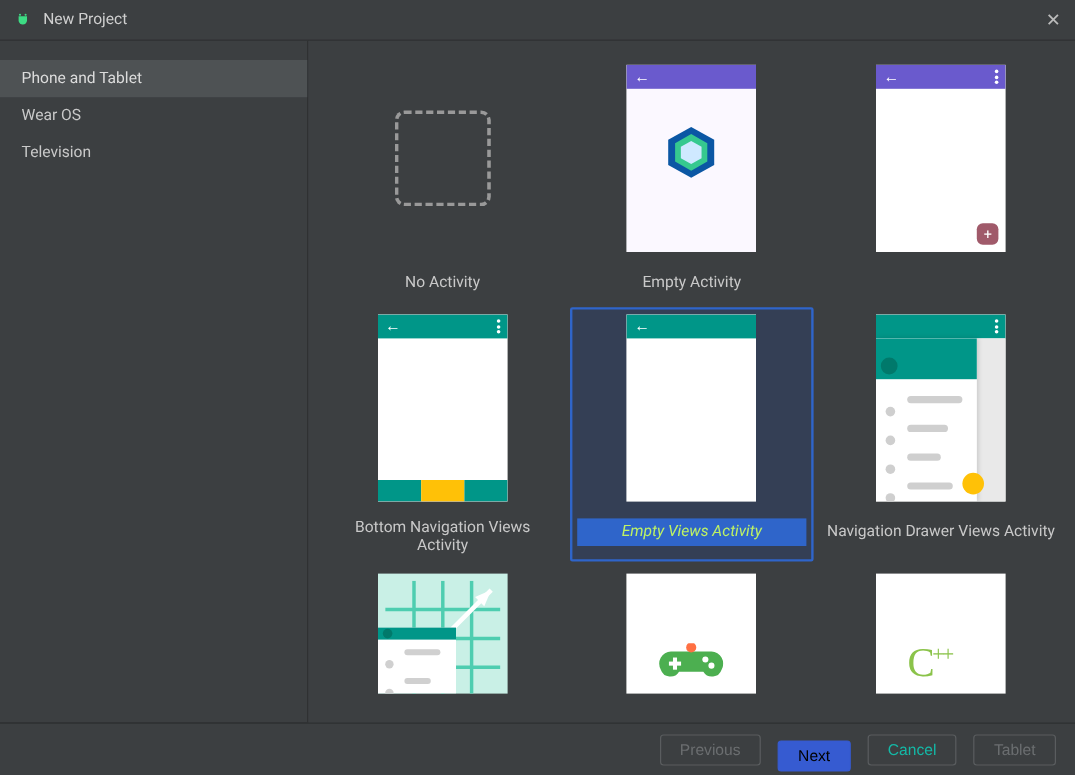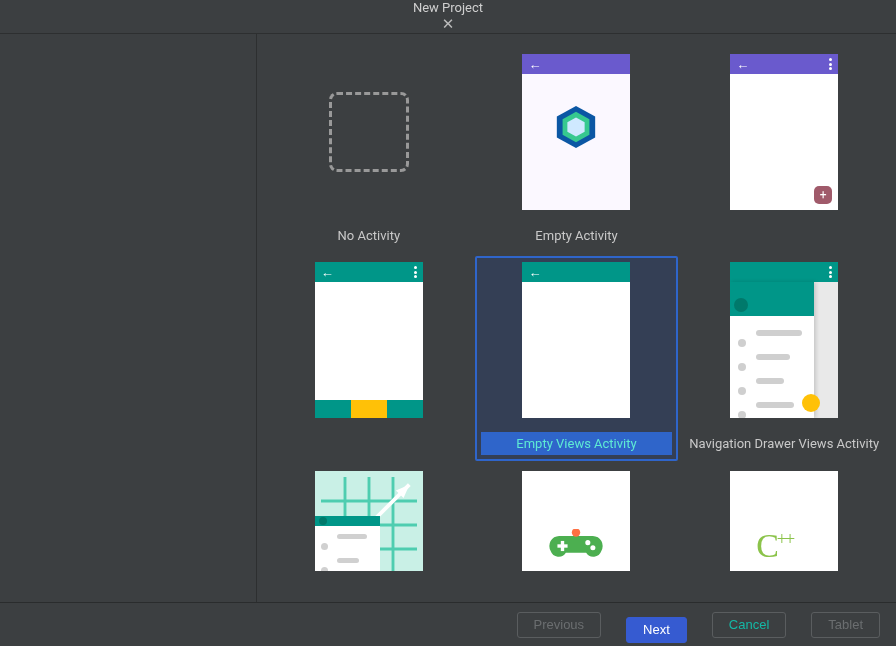--- a/index.html
+++ b/index.html
@@ -1,35 +1,35 @@
 <!DOCTYPE html>
 <html><head>
 <meta charset="utf-8">
 <style>
   * { box-sizing: border-box; margin: 0; padding: 0; }
   html, body { width: 896px; height: 646px; overflow: hidden; font-family: -apple-system, "Segoe UI", Roboto, sans-serif; background: #2b2b2b; color: #bbb; font-size: 13px; }
   .window { width: 896px; height: 646px; display: flex; flex-direction: column; background: #3c3f41; }
   
-  .titlebar { height: 34px; display: flex; align-items: center; padding: 0 12px; background: #3c3f41; border-bottom: 1px solid #2d2f30; flex-direction: column;}
+  .titlebar { height: 34px; display: flex; align-items: center; padding: 0 12px; background: #3c3f41; border-bottom: 1px solid #2d2f30;}
   .titlebar .logo { width: 14px; height: 14px; margin-right: 10px; }
   .titlebar .title { color: #cfcfcf; font-size: 13px; flex: 0 0 auto; }
   .titlebar .spacer { flex: 1; }
   .titlebar .close { color: #bbb; font-size: 15px; cursor: pointer; }
   
   .body { flex: 1; display: flex; min-height: 0; }
   .sidebar { width: 257px; background: #3c3f41; border-right: 1px solid #2d2f30; padding-top: 16px; }
   .sidebar .hdr { color: #8a8a8a; padding: 8px 18px 14px; font-size: 13px; }
   .sidebar .cat { padding: 8px 18px; color: #c9c9c9; cursor: pointer; }
   .sidebar .cat.active { background: #4e5254; color: #dcdcdc; }
   .main { flex: 1; overflow: hidden; background: #3c3f41; position: relative; }
   .scroll { position: absolute; inset: 0; overflow: hidden; }
   .grid { display: grid; grid-template-columns: repeat(3, 1fr); padding: 14px 10px 0 10px; gap: 4px 4px; }
   .card { display: flex; flex-direction: column; align-items: center; padding: 4px; border: 2px solid transparent; border-radius: 2px; }
   .card.selected { border-color: #2f65ca; background: #343f55; }
-  .card.selected .caption { color: #5eead4; background: #2f65ca; width: 100%; text-align:center; padding:4px 12px; border-radius:0; }
+  .card.selected .caption { color: #bef264; background: #2f65ca; width: 100%; text-align:center; padding:4px 12px; border-radius:0;font-style:italic; }
   .thumb { width: 108px; height: 156px; background: #fff; position: relative; overflow: hidden; }
   .caption { margin-top: 14px; color: #c9c9c9; font-size: 13px; text-align:center; min-height:22px; display:flex; align-items:center; justify-content:center;}
   
   .appbar { position:absolute; top:0; left:0; right:0; height:20px; display:flex; align-items:center; justify-content:space-between; padding:0 6px;}
   .appbar.purple { background:#6a5acd;}
   .appbar.teal   { background:#009688;}
   .back-arrow { color:#fff; font-size:13px; line-height:1;}
   .kebab { width:3px; height:12px; display:flex; flex-direction:column; justify-content:space-between;}
   .kebab span{ width:3px; height:3px; background:#fff; border-radius:50%;}
   .fab { position:absolute; width:18px; height:18px; border-radius:5px; background:#a05a6a; color:#fff; display:flex; align-items:center; justify-content:center; font-size:12px; right:6px; bottom:6px;}
@@ -55,24 +55,24 @@
   .bottom-nav div:nth-child(3){ background:#009688;}
   .map-thumb{ background:#c9f0e6;}
   .map-sheet{ position:absolute; left:0; bottom:0; right:40%; top:45%; background:#fff;}
   .map-line{ height:5px; background:#d0d0d0; border-radius:3px; margin:8px 8px 0 22px;}
   .map-dot{ width:7px;height:7px; border-radius:50%; background:#d0d0d0; position:absolute; left:6px;}
   .map-item{ position:relative; height:16px;}
   .map-arrow{ position:absolute; top:6px; right:6px; width:96px; height:96px;}
   .controller { width:54px; height:34px; position:absolute; top:58px; left:27px;}
   .cpp { font-family: Georgia, serif; font-size:34px; color:#8bc34a; position:absolute; top:56px; left:26px; letter-spacing:-2px;}
   
-  .footer { height: 44px; border-top: 1px solid #2a2c2d; background: #3c3f41; display: flex; align-items: center; justify-content: flex-end; gap: 25px; padding: 0 16px;}
+  .footer { height: 44px; border-top: 1px solid #2a2c2d; background: #3c3f41; display: flex; align-items: center; justify-content: flex-end; gap: 14px; padding: 0 16px;}
   .btn { height: 26px; padding: 0 16px; border: 1px solid #5a5d5f; background: transparent; color: #14b8a6; border-radius: 3px; font-size: 13px; cursor: pointer; display:flex; align-items:center;}
   .btn.disabled { color: #6b6e70; cursor: default; }
-  .btn.primary { background: #365bd1; border-color: #365bd1; color: #ffffff; margin-top: 10px; }
+  .btn.primary { background: #365bd1; border-color: #365bd1; color: #000000; margin-top: 10px; }
   
   .row3-pad .thumb{ height:100px; }
 </style>
 </head>
 <body>
 
 <div class="window">
 
   <div class="titlebar">
     <svg class="logo" viewBox="0 0 24 24">
@@ -81,20 +81,23 @@
       <path d="M6 6h12v6a6 6 0 0 1-12 0z" fill="#3ddc84"></path>
     </svg>
     <div class="title">New Project</div>
     <div class="spacer"></div>
     <div class="close">✕</div>
   </div>
 
   <div class="body">
 
     <div class="sidebar">
+      <div class="cat active"><span>Phone and Tablet</span></div>
+      <div class="cat"><span>Wear OS</span></div>
+      <div class="cat"><span>Television</span></div>
     </div>
 
     <div class="main">
       <div class="scroll">
         <div class="grid">
 
           <div class="card">
             <div class="noact-wrap">
               <div class="dashed-box"></div>
             </div>
@@ -139,20 +142,21 @@
                     <span></span>
                     <span></span>
                   </div>
               </div>
               <div class="bottom-nav">
                   <div></div>
                   <div></div>
                   <div></div>
                 </div>
             </div>
+            <div class="caption">Bottom Navigation Views Activity</div>
           </div>
 
           <div class="card selected">
             <div class="thumb">
               <div class="appbar teal">
                 <span class="back-arrow">←</span>
                   <span></span>
               </div>
             </div>
             <div class="caption">Empty Views Activity</div>

